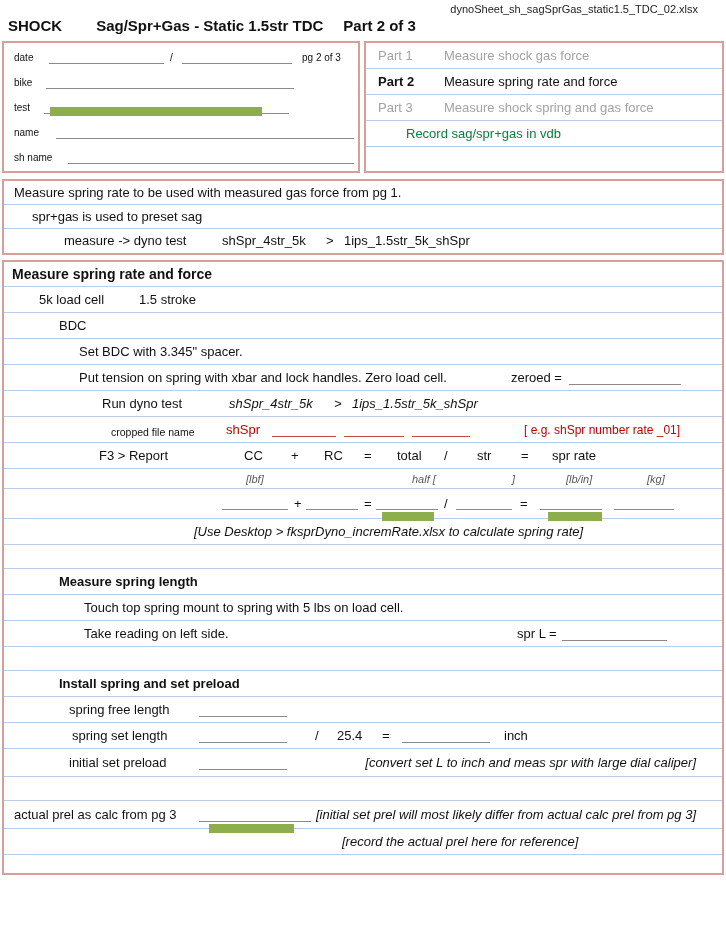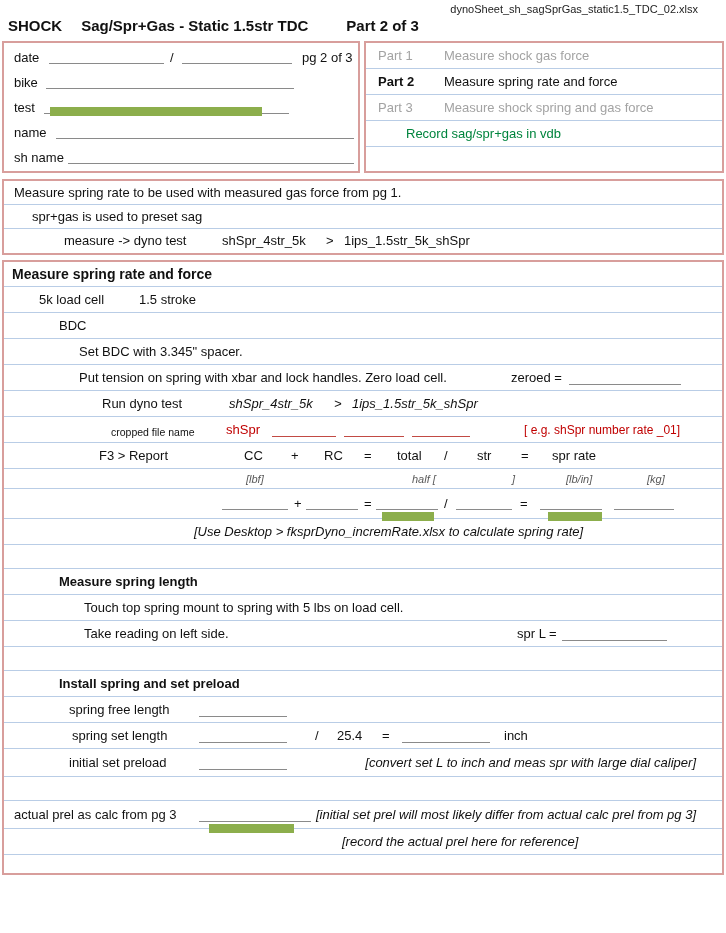--- a/index.html
+++ b/index.html
@@ -8,27 +8,27 @@
     --accent-green-bar:#8cae4c;
     --text-red:#c00000;
     --text-green:#00843d;
     --text-gray:#a3a3a3;
     --underline-gray:#8a8a8a;
   }
   *{margin:0;padding:0;box-sizing:border-box;}
   body{width:726px;height:933px;background:#fff;font-family:"Liberation Sans","DejaVu Sans",sans-serif;color:#111;overflow:hidden;}
   .filename{font-size:11px;text-align:right;padding:3px 28px 0 0;color:#222;}
   .title-row{display:flex;align-items:baseline;font-weight:bold;font-size:15px;padding:2px 0 0 8px;}
-  .title-row .t1{margin-right:19px;}
-  .title-row .t2{margin-right:38px;}
+  .title-row .t1{margin-right:34px;}
+  .title-row .t2{margin-right:20px;}
   .boxes{display:flex;margin:7px 2px 0 2px;gap:4px;}
   .box{border:2px solid var(--border-salmon);background:#fff;}
   .info-box{width:358px;height:132px;padding:2px 0;}
   .parts-box{flex:1;height:132px;}
-  .irow{position:relative;height:25px;line-height:25px;font-size:13px;white-space:nowrap;}
+  .irow{position:relative;height:25px;line-height:25px;font-size:10px;white-space:nowrap;}
   .abs{position:absolute;top:0;}
   .ul{display:inline-block;border-bottom:1px solid var(--underline-gray);height:17px;position:absolute;top:2px;}
   .ul-red{border-bottom-color:#c24a44;}
   .greenbar{position:absolute;background:var(--accent-green-bar);height:9px;}
   .prow{position:relative;height:26px;line-height:26px;font-size:13px;border-bottom:1px solid var(--separator-blue);white-space:nowrap;}
   .prow.last{border-bottom:none;}
   .gray{color:var(--text-gray);}
   .green{color:var(--text-green);}
   .red{color:var(--text-red);}
   .intro-box{margin:6px 2px 0 2px;border:2px solid var(--border-salmon);}

